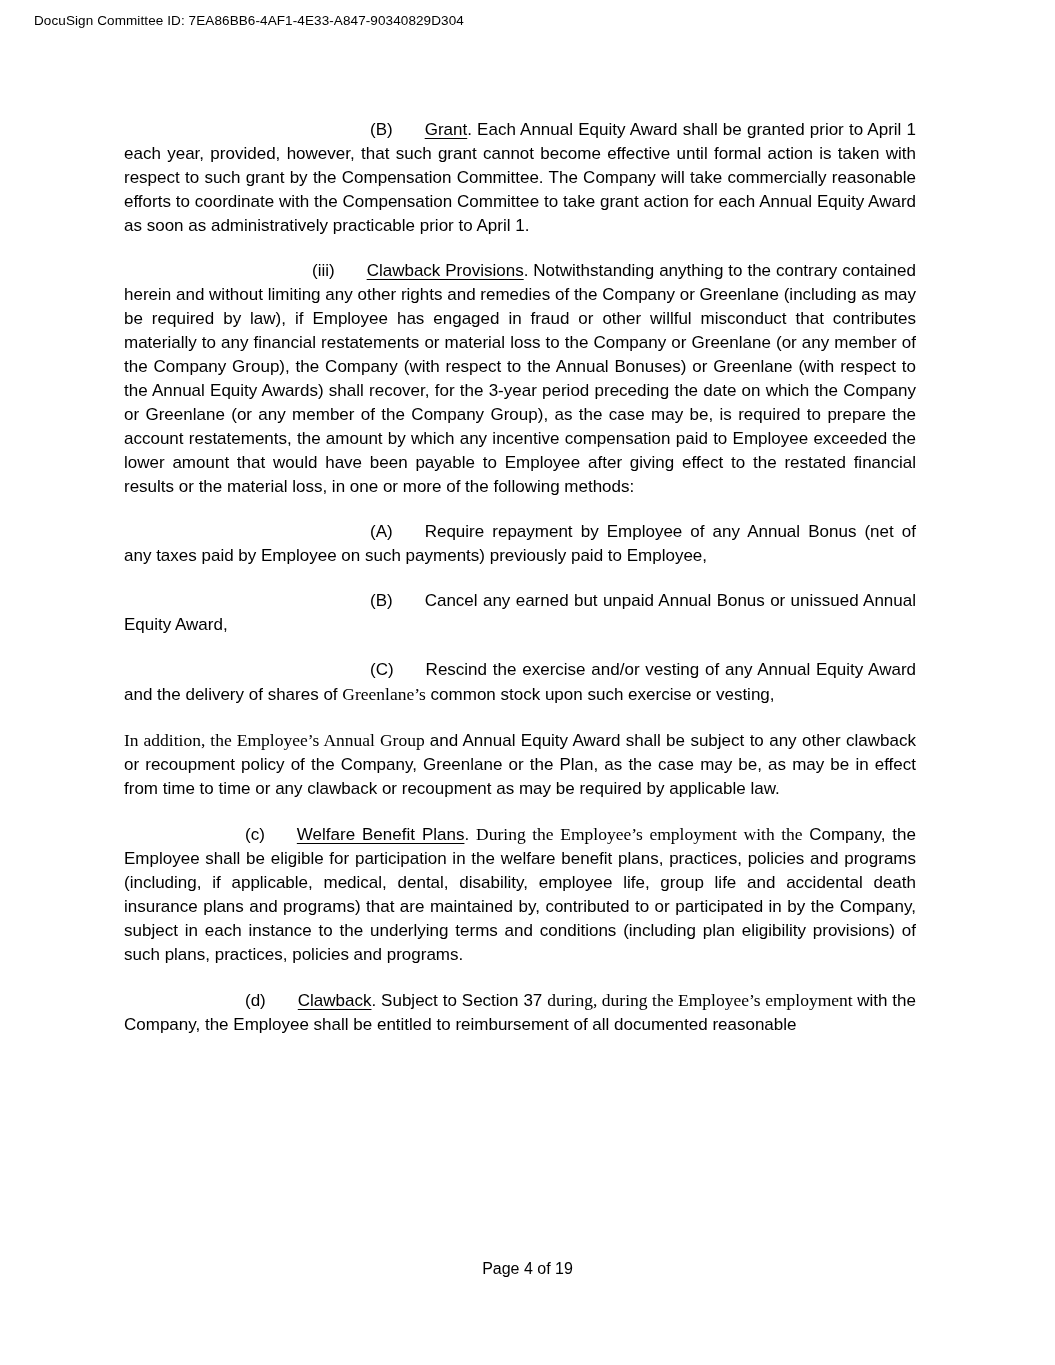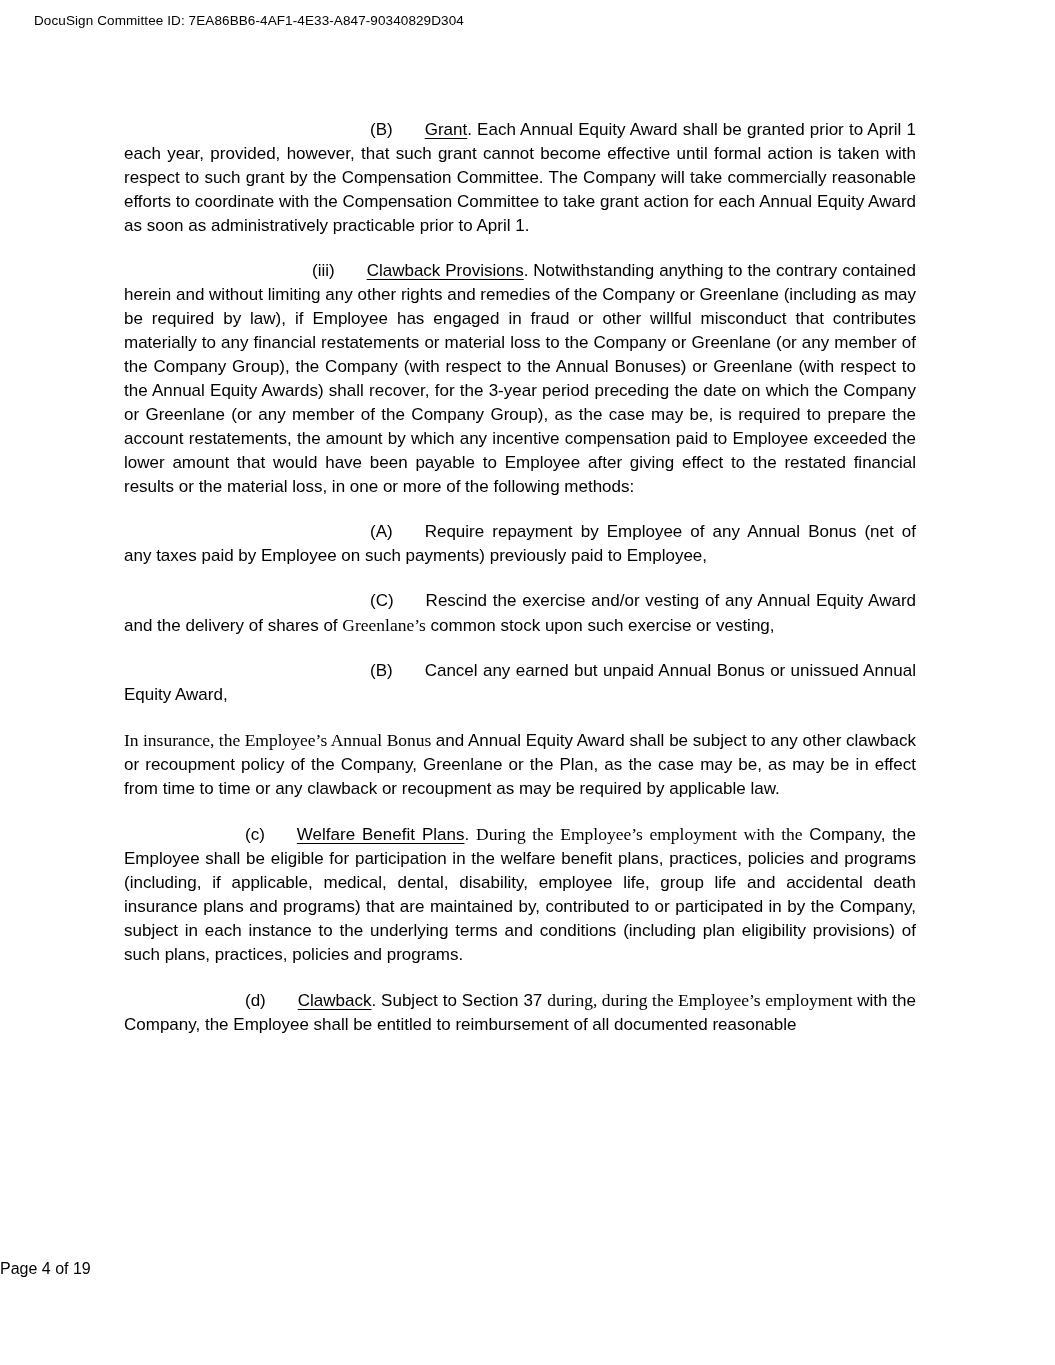--- a/index.html
+++ b/index.html
@@ -34,43 +34,44 @@
   .indent-iii  { text-indent: 188px; }
   .indent-sub  { text-indent: 121px; }
   .tab { display: inline-block; width: 32px; }
   .u { text-decoration: underline; text-underline-offset: 3px; }
   .serif { font-family: "Liberation Serif", serif; font-size: 17.5px; }
   .footer {
     position: absolute;
     top: 1260px;
     left: 0;
     width: 100%;
+    text-align: center;
     font-size: 16px;
   }
 </style>
 </head>
 <body>
 
 <div class="docusign-header">DocuSign Committee ID: 7EA86BB6-4AF1-4E33-A847-90340829D304</div>
 
 <div class="content">
 
   <p class="para indent-item"><span>(B)</span><span class="tab"></span><span class="u">Grant</span><span>. Each Annual Equity Award shall be granted prior to April 1 each year, provided, however, that such grant cannot become effective until formal action is taken with respect to such grant by the Compensation Committee. The Company will take commercially reasonable efforts to coordinate with the Compensation Committee to take grant action for each Annual Equity Award as soon as administratively practicable prior to April 1.</span></p>
 
   <p class="para indent-iii"><span>(iii)</span><span class="tab"></span><span class="u">Clawback Provisions</span><span>. Notwithstanding anything to the contrary contained herein and without limiting any other rights and remedies of the Company or Greenlane (including as may be required by law), if Employee has engaged in fraud or other willful misconduct that contributes materially to any financial restatements or material loss to the Company or Greenlane (or any member of the Company Group), the Company (with respect to the Annual Bonuses) or Greenlane (with respect to the Annual Equity Awards) shall recover, for the 3-year period preceding the date on which the Company or Greenlane (or any member of the Company Group), as the case may be, is required to prepare the account restatements, the amount by which any incentive compensation paid to Employee exceeded the lower amount that would have been payable to Employee after giving effect to the restated financial results or the material loss, in one or more of the following methods:</span></p>
 
   <p class="para indent-item"><span>(A)</span><span class="tab"></span><span>Require repayment by Employee of any Annual Bonus (net of any taxes paid by Employee on such payments) previously paid to Employee,</span></p>
 
+  <p class="para indent-item"><span>(B)</span><span class="tab"></span><span>Cancel any earned but unpaid Annual Bonus or unissued Annual Equity Award,</span></p>
+
   <p class="para indent-item"><span>(C)</span><span class="tab"></span><span>Rescind the exercise and/or vesting of any Annual Equity Award and the delivery of shares of </span><span class="serif">Greenlane’s</span><span> common stock upon such exercise or vesting,</span></p>
-
-  <p class="para indent-item"><span>(B)</span><span class="tab"></span><span>Cancel any earned but unpaid Annual Bonus or unissued Annual Equity Award,</span></p>
 
 
 
-  <p class="para"><span class="serif">In insurance, the Employee’s Annual Bonus </span><span>and Annual Equity Award shall be subject to any other clawback or recoupment policy of the Company, Greenlane or the Plan, as the case may be, as may be in effect from time to time or any clawback or recoupment as may be required by applicable law.</span></p>
+  <p class="para"><span class="serif">In addition, the Employee’s Annual Group </span><span>and Annual Equity Award shall be subject to any other clawback or recoupment policy of the Company, Greenlane or the Plan, as the case may be, as may be in effect from time to time or any clawback or recoupment as may be required by applicable law.</span></p>
 
   <p class="para indent-sub"><span>(c)</span><span class="tab"></span><span class="u">Welfare Benefit Plans</span><span>. </span><span class="serif">During the Employee’s employment with the </span><span>Company, the Employee shall be eligible for participation in the welfare benefit plans, practices, policies and programs (including, if applicable, medical, dental, disability, employee life, group life and accidental death insurance plans and programs) that are maintained by, contributed to or participated in by the Company, subject in each instance to the underlying terms and conditions (including plan eligibility provisions) of such plans, practices, policies and programs.</span></p>
 
   <p class="para indent-sub"><span>(d)</span><span class="tab"></span><span class="u">Clawback</span><span>. Subject to Section 37 </span><span class="serif">during, during the Employee’s employment </span><span>with the Company, the Employee shall be entitled to reimbursement of all documented reasonable</span></p>
 
 </div>
 
 <div class="footer">Page 4 of 19</div>
 
 </body></html>

